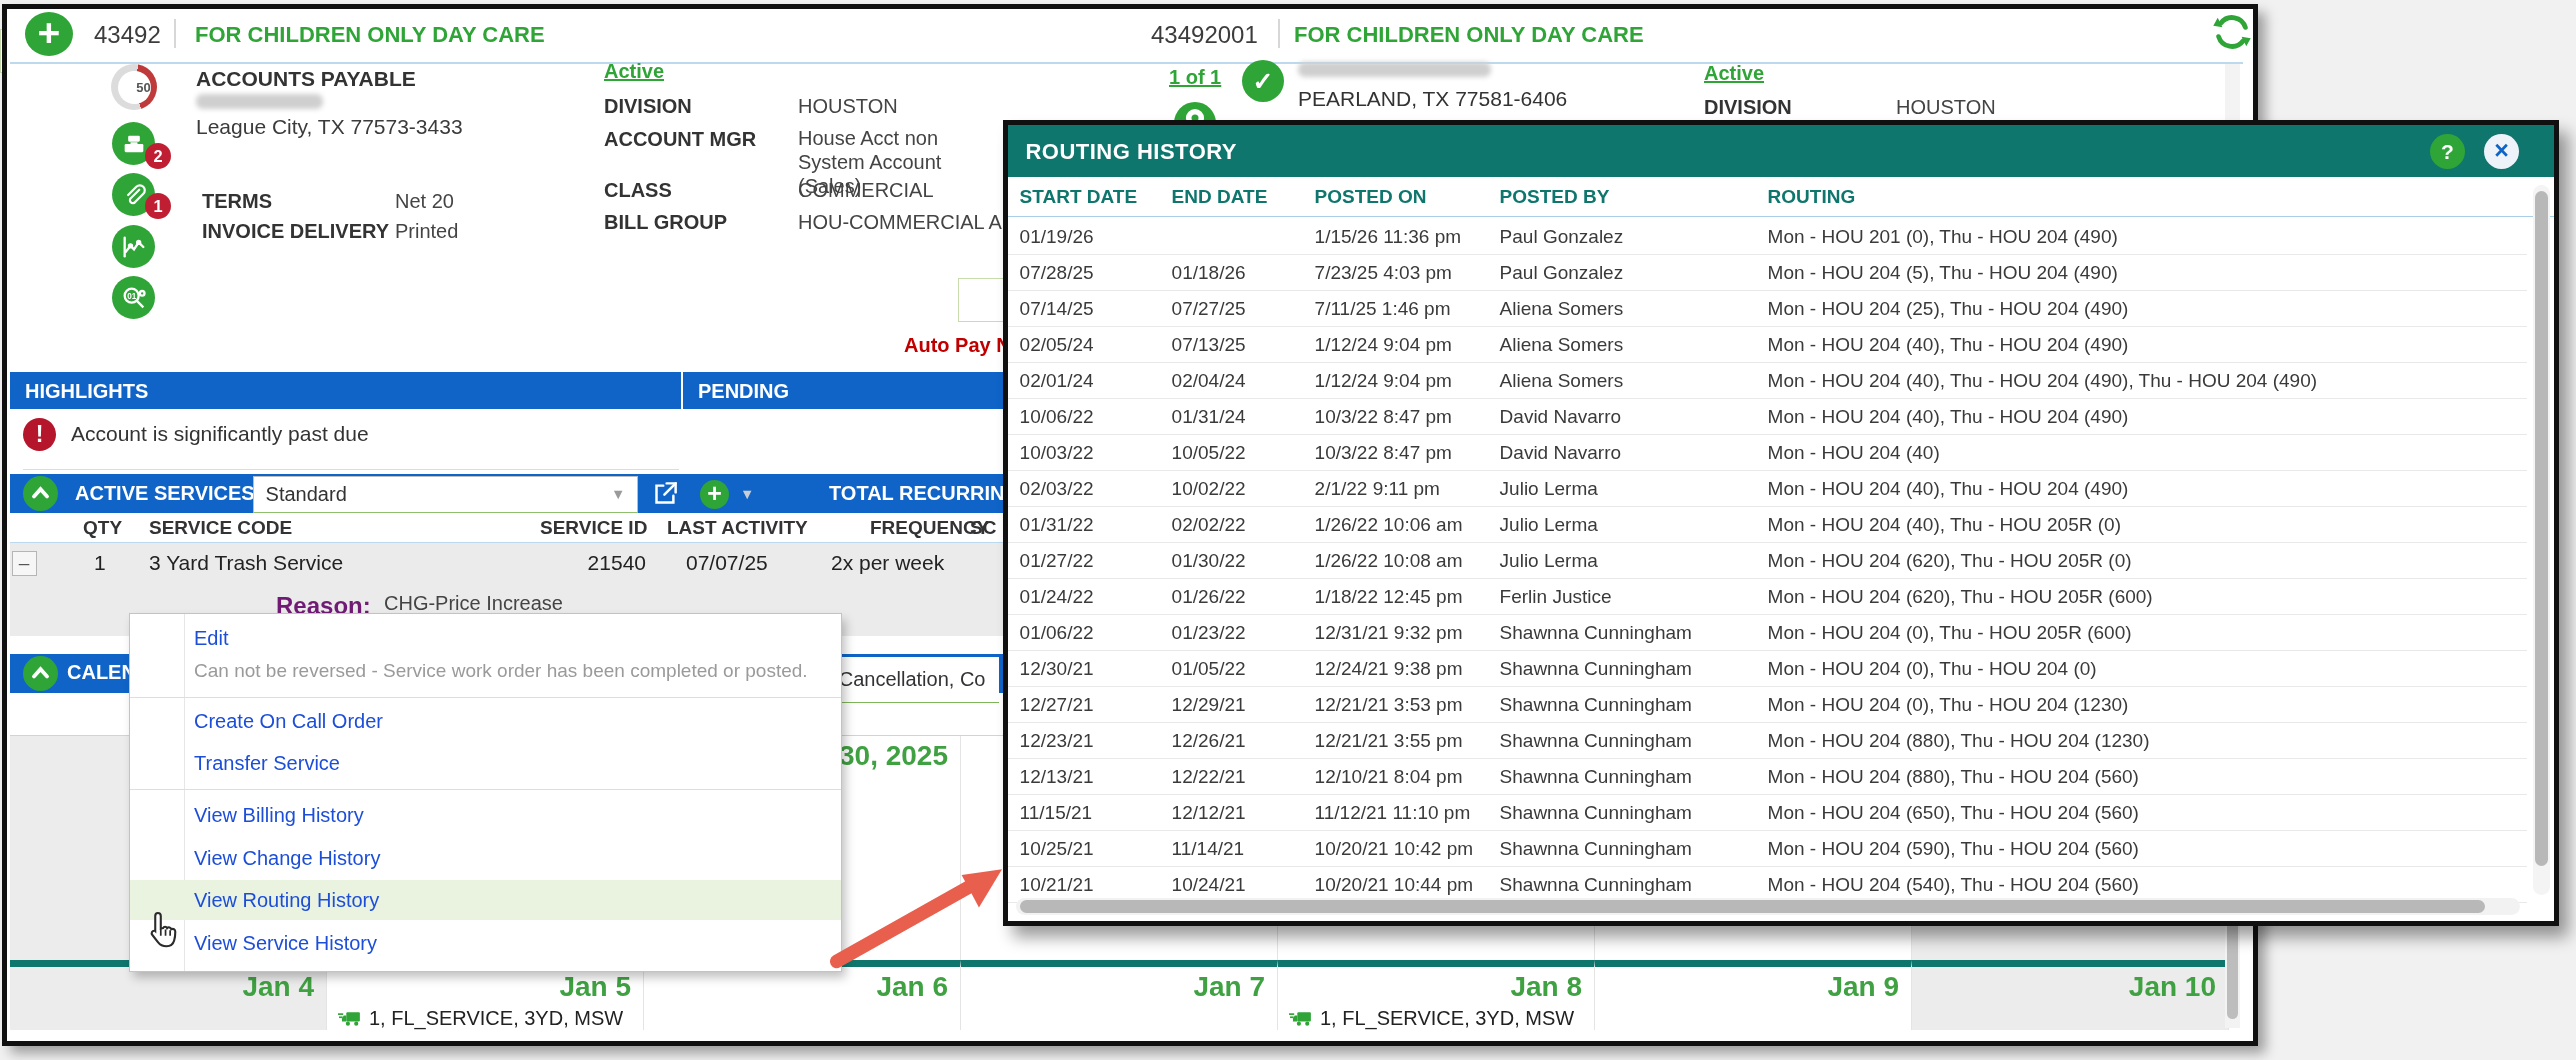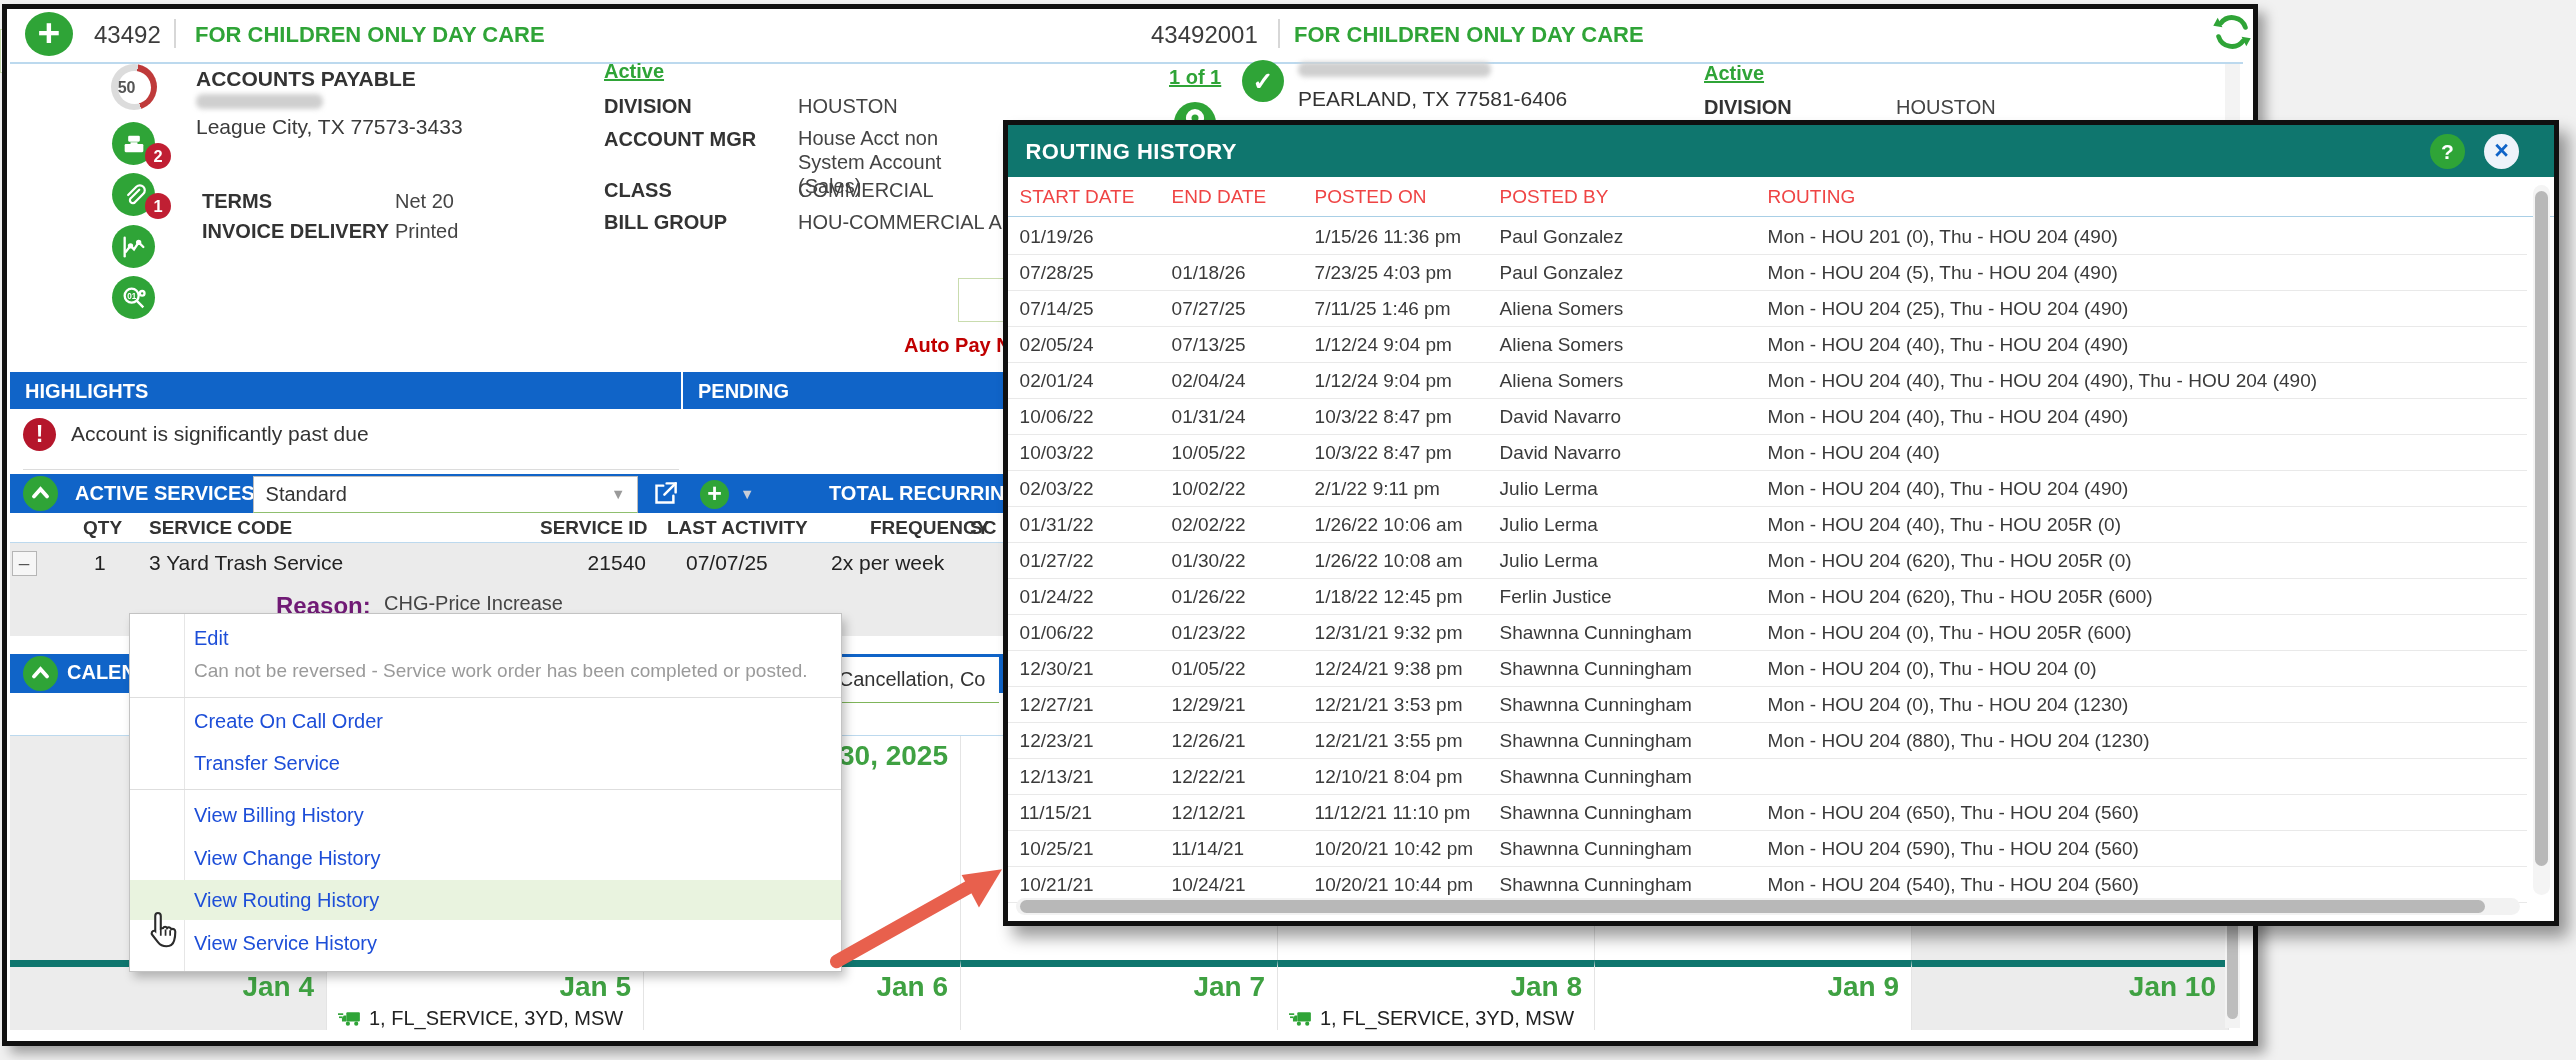--- a/index.html
+++ b/index.html
@@ -19,21 +19,21 @@
   .tb-sep{top:19px;width:1.9px;height:29px;background:#d7d7d7;z-index:2;}
   .tb-name{font-size:22px;font-weight:bold;color:#2fa437;top:22px;z-index:2;white-space:nowrap;}
   .tb-name.l{left:195px;} .tb-name.r{left:1294px;}
   .tb-refresh{left:2210px;top:9.6px;width:44px;height:44px;z-index:2;}
   .tb-line{left:9.6px;top:62px;width:2233px;height:1.9px;background:#bcd9ee;z-index:1;}
 
   
   .gauge{left:111px;top:64px;width:46px;height:46px;border-radius:50%;z-index:2;
          background:conic-gradient(#dcdcdc 0 3%, #bf3a3a 3% 45%, #dcdcdc 45% 100%);}
   .gauge i{position:absolute;left:6.7px;top:6.7px;width:33px;height:33px;border-radius:50%;background:#fff;
-           font-style:normal;font-size:16px;font-weight:bold;color:#555;text-align:left;line-height:33px;}
+           font-style:normal;font-size:13px;font-weight:bold;color:#555;text-align:right;line-height:33px;}
   .ic{width:43px;height:43px;border-radius:50%;background:#2fa437;z-index:2;}
   .ic svg{position:absolute;left:7.7px;top:7.7px;}
   .badge{width:26px;height:26px;border-radius:50%;background:#c01f33;color:#fff;font-size:16.4px;
          font-weight:bold;text-align:center;line-height:26px;z-index:3;}
   .ap-label{left:196px;top:67px;font-size:21px;font-weight:bold;color:#333;z-index:2;}
   .redact{left:196px;top:94px;width:127px;height:14.5px;border-radius:6.7px;background:#cfcfcf;filter:blur(2.9px);z-index:2;}
   .ap-city{left:196px;top:115px;font-size:21px;z-index:2;}
   .lbl{font-size:20px;font-weight:bold;color:#333;z-index:2;white-space:nowrap;}
   .val{font-size:20px;color:#444;z-index:2;white-space:nowrap;}
   .link{font-size:20px;color:#2fa437;text-decoration:underline;font-weight:bold;z-index:2;}
@@ -101,21 +101,21 @@
   .dialog{left:1003px;top:120px;width:1546px;height:796px;background:#fff;border:5.8px solid #101010;
           box-shadow:9.6px 11.6px 15.4px rgba(0,0,0,.4);z-index:20;}
   .dlg-title{position:absolute;left:0;top:0;width:100%;height:52px;background:#0f766e;}
   .dlg-title .t{position:absolute;left:17.4px;top:13.5px;color:#fff;font-size:22px;font-weight:bold;letter-spacing:0.5px;}
   .dlg-help{position:absolute;right:89px;top:8.7px;width:35px;height:35px;border-radius:50%;background:#2fa437;
             color:#fff;font-size:21px;font-weight:bold;text-align:center;line-height:35px;}
   .dlg-close{position:absolute;right:35px;top:8.7px;width:35px;height:35px;border-radius:50%;background:#eef3fa;
              color:#1064c8;font-size:25px;font-weight:bold;text-align:center;line-height:33px;}
   .dlg-grid{display:grid;grid-template-columns:152px 143px 185px 268px auto;padding-left:11.6px;box-sizing:border-box;}
   .dlg-head{position:absolute;left:0;top:52px;width:100%;height:40px;border-bottom:1.9px solid #a9cfe6;
-            font-size:19px;font-weight:normal;color:#ef4444;align-items:center;}
+            font-size:19px;font-weight:bold;color:#0f766e;align-items:center;}
   .dlg-rows{position:absolute;left:0;top:94px;right:27px;}
   .dlg-row{height:36px;font-size:19px;color:#3a3a3a;border-bottom:1px solid #e9e9e9;align-items:center;white-space:nowrap;}
   .dlg-vscroll{position:absolute;right:3.9px;top:60px;width:17.4px;height:710px;background:#f4f4f4;border-radius:8.7px;}
   .dlg-vscroll i{position:absolute;left:1.9px;top:5.8px;width:13.5px;height:675px;border-radius:6.7px;background:#b8b8b8;}
   .dlg-hscroll{position:absolute;left:7.7px;bottom:5.8px;width:1504px;height:17.4px;background:#f2f2f2;border-radius:8.7px;}
   .dlg-hscroll i{position:absolute;left:3.9px;top:1.9px;width:1465px;height:13.5px;border-radius:6.7px;background:#b8b8b8;}
 </style>
 </head>
 <body>
 
@@ -564,20 +564,21 @@
           <div>12/21/21 3:55 pm</div>
           <div>Shawnna Cunningham</div>
           <div>Mon - HOU 204 (880), Thu - HOU 204 (1230)</div>
         </div>
 
         <div class="dlg-row dlg-grid">
           <div>12/13/21</div>
           <div>12/22/21</div>
           <div>12/10/21 8:04 pm</div>
           <div>Shawnna Cunningham</div>
+          <div>Mon - HOU 204 (880), Thu - HOU 204 (560)</div>
         </div>
 
         <div class="dlg-row dlg-grid">
           <div>11/15/21</div>
           <div>12/12/21</div>
           <div>11/12/21 11:10 pm</div>
           <div>Shawnna Cunningham</div>
           <div>Mon - HOU 204 (650), Thu - HOU 204 (560)</div>
         </div>
 

